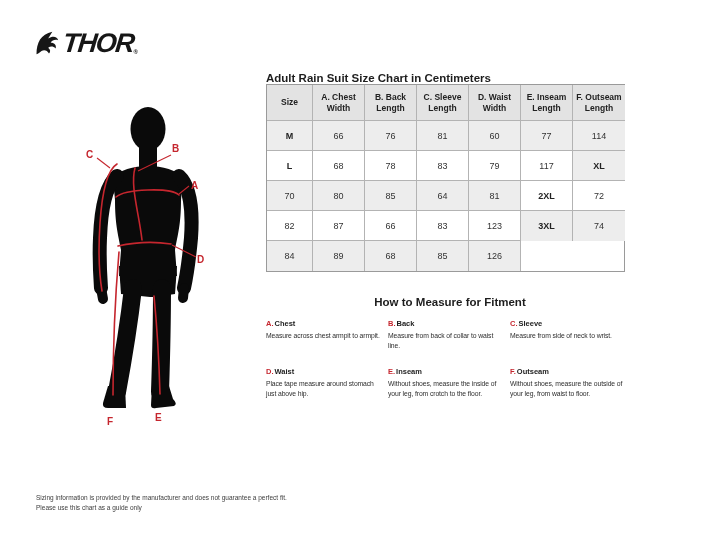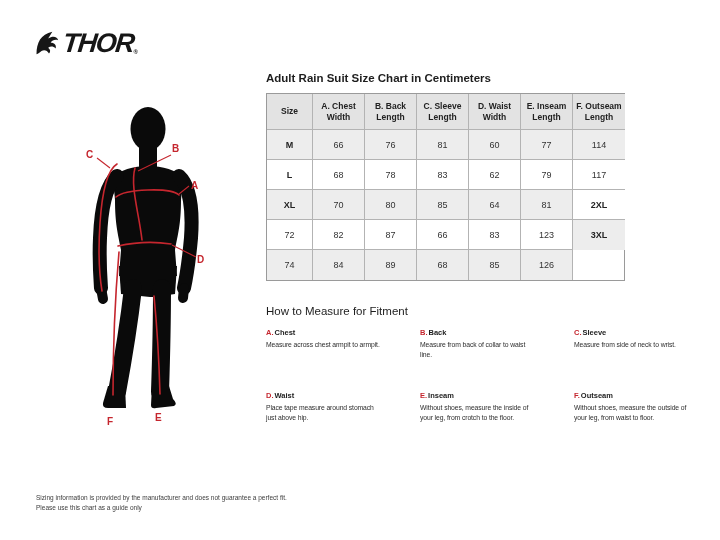--- a/index.html
+++ b/index.html
@@ -28,45 +28,44 @@
   .figure svg { width:100%; height:100%; }
   .red-line { stroke:#c5262e; stroke-width:1.6; fill:none; stroke-linecap:round; }
   .leader { stroke:#c5262e; stroke-width:1.1; fill:none; }
   .fig-letter { fill:#c5262e; font-weight:bold; font-size:10px; font-family:"Liberation Sans",sans-serif; }
 
   
   .content { position:absolute; left:266px; top:72px; width:368px; }
   .chart-title { font-size:11.5px; font-weight:bold; color:#1d1d1d; }
 
   .table {
-    margin-top:9px;
     display:grid;
     grid-template-columns:46px repeat(6, 52px);
     border:1px solid #9a9a9a;
     width:359px;
   }
   .cell {
     border-right:1px solid #b3b3b3;
     border-bottom:1px solid #b3b3b3;
     display:flex; flex-direction:column; justify-content:center; align-items:center;
     text-align:center;
   }
   .cell:nth-child(7n) { border-right:none;align-items:center; }
   .th { height:36px; background:#e3e3e3; font-size:8.5px; font-weight:bold; color:#222; line-height:1.25; }
   .td { height:30px; font-size:9px; color:#333; }
   .td.size { font-weight:bold; color:#222; }
   .row-alt { background:#ededed; }
   .row-plain { background:#ffffff; }
 
-  .measure-title { margin-top:24px; font-size:11.5px; font-weight:normal; color:#1d1d1d; }
+  .measure-title { margin-top:24px; font-size:11.5px; font-weight:bold; color:#1d1d1d;text-align:center; }
   .measure-grid {
     margin-top:11px;
     display:grid;
     grid-template-columns:122px 122px 122px;
-    column-gap:0px; row-gap:17px;gap:32px;
+    column-gap:0px; row-gap:17px;
   }
   .m-item { padding-right:8px; }
   .m-label { font-size:7.5px; font-weight:bold; color:#1c1c1c; }
   .m-letter { color:#c5262e; margin-right:1px; }
   .m-desc { margin-top:3px; font-size:6.8px; letter-spacing:-0.1px; line-height:1.4; color:#2e2e2e; }
 
   
   .footer { position:absolute; left:36px; top:493px; font-size:6.5px; color:#3c3c3c; line-height:1.55; }
 </style>
 </head>
@@ -159,21 +158,20 @@
       <div class="cell td row-alt">76</div>
       <div class="cell td row-alt">81</div>
       <div class="cell td row-alt">60</div>
       <div class="cell td row-alt">77</div>
       <div class="cell td row-alt">114</div>
 
       <div class="cell td size row-plain">L</div>
       <div class="cell td row-plain">68</div>
       <div class="cell td row-plain">78</div>
       <div class="cell td row-plain">83</div>
-      <div class="cell td row-plain">62</div>
       <div class="cell td row-plain">79</div>
       <div class="cell td row-plain">117</div>
 
       <div class="cell td size row-alt">XL</div>
       <div class="cell td row-alt">70</div>
       <div class="cell td row-alt">80</div>
       <div class="cell td row-alt">85</div>
       <div class="cell td row-alt">64</div>
       <div class="cell td row-alt">81</div>
 

